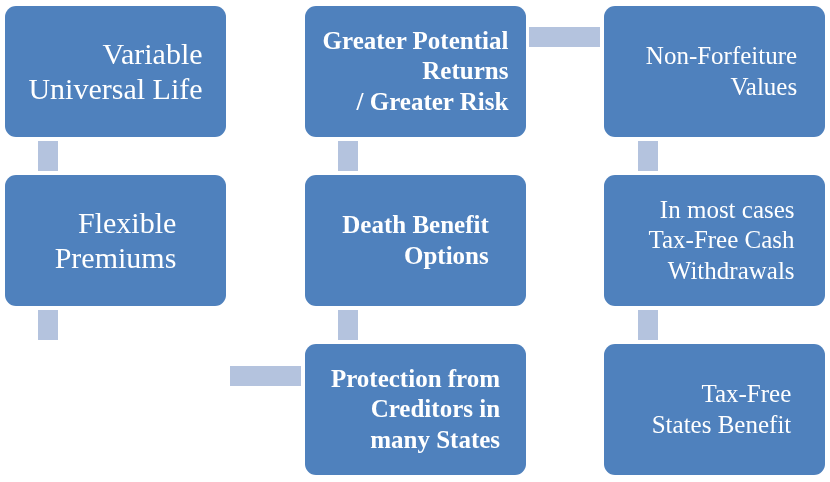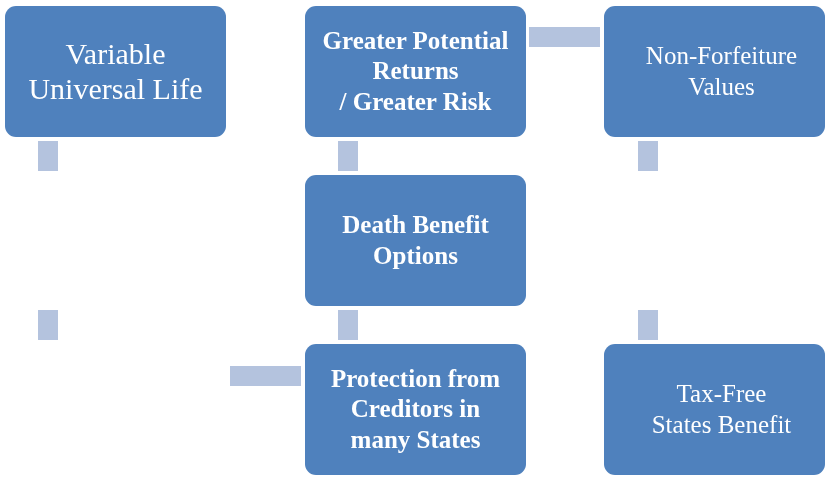--- a/index.html
+++ b/index.html
@@ -4,21 +4,21 @@
   <style>
     html, body { margin: 0; padding: 0; background: #ffffff; }
     body { width: 830px; height: 482px; position: relative; overflow: hidden; }
     .diagram { position: absolute; left: 0; top: 0; width: 830px; height: 482px; }
     .box {
       position: absolute;
       width: 221px; height: 131px;
       background: #4f81bd;
       border-radius: 11px;
       display: flex; align-items: center; justify-content: center;
-      text-align: center;
+      text-align: right;
       color: #ffffff;
       font-family: "Liberation Serif", "DejaVu Serif", serif;
       box-sizing: border-box;
       padding: 0 6px;
       white-space: pre-line;
       line-height: 1.12;
     }
     .box span { display: block; }
     .big { font-size: 30px; line-height: 1.15; }
     .med { font-size: 25px; line-height: 1.22; }
@@ -38,20 +38,24 @@
 </head>
 <body>
 
 <div class="diagram">
 
   <div class="box c1 r1 big">
     <span>Variable
 Universal Life</span>
   </div>
   <div class="conn v" style="left:38px; top:141px;"></div>
+  <div class="box c1 r2 big">
+    <span>Flexible
+Premiums</span>
+  </div>
   <div class="conn v" style="left:38px; top:310px;"></div>
 
   <div class="conn h" style="left:230px; top:366px;"></div>
 
   <div class="box c2 r3 med">
     <span>Protection from
 Creditors  in
 many States</span>
   </div>
   <div class="conn v" style="left:338px; top:310px;"></div>
@@ -66,18 +70,23 @@
 / Greater Risk</span>
   </div>
 
   <div class="conn h" style="left:529px; top:27px;"></div>
 
   <div class="box c3 r1 med">
     <span>Non-Forfeiture
 Values</span>
   </div>
   <div class="conn v" style="left:638px; top:141px;"></div>
+  <div class="box c3 r2 med">
+    <span>In most cases
+Tax-Free Cash
+Withdrawals</span>
+  </div>
   <div class="conn v" style="left:638px; top:310px;"></div>
   <div class="box c3 r3 med">
     <span>Tax-Free
 States Benefit</span>
   </div>
 </div>
 
 </body></html>

